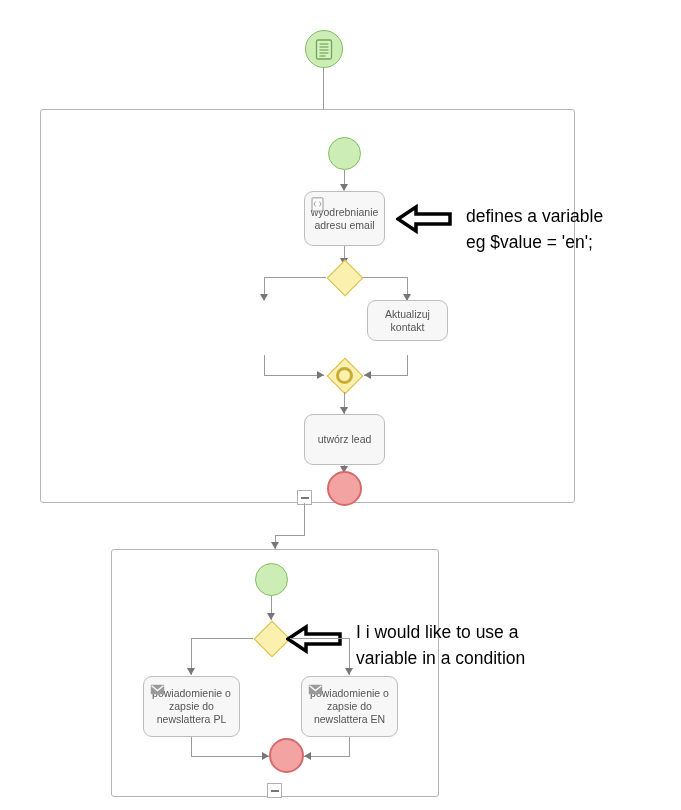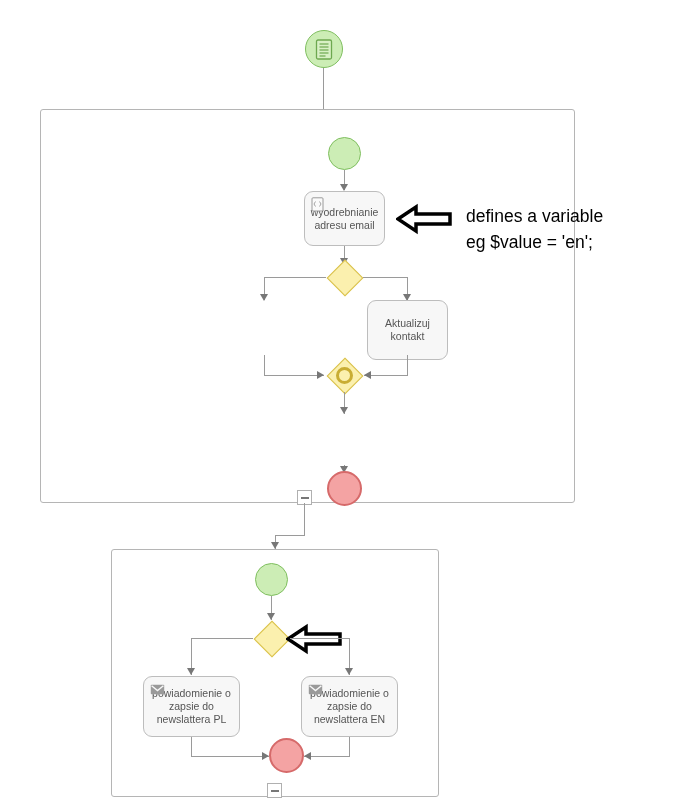--- a/index.html
+++ b/index.html
@@ -219,41 +219,44 @@
 
   <div class="line-h" style="left:264px; top:277px; width:62px;"></div>
   <div class="line-v" style="left:264px; top:277px; height:23px;"></div>
   <div class="arrow-down" style="left:260px; top:294px;"></div>
 
   <div class="line-h" style="left:363px; top:277px; width:45px;"></div>
   <div class="line-v" style="left:407px; top:277px; height:23px;"></div>
   <div class="arrow-down" style="left:403px; top:294px;"></div>
 
 
-  <div class="node task" style="left:367px; top:300px; width:81px; height:60px;">
+  <div class="node task" style="left:367px; top:300px; width:81px; height:41px;">
     <span class="task-label">Aktualizuj
 kontakt</span>
   </div>
 
   <div class="line-v" style="left:264px; top:355px; height:21px;"></div>
   <div class="line-h" style="left:264px; top:375px; width:60px;"></div>
   <div class="arrow-right" style="left:317px; top:371px;"></div>
 
   <div class="line-v" style="left:407px; top:355px; height:21px;"></div>
   <div class="line-h" style="left:364px; top:375px; width:44px;"></div>
   <div class="arrow-left" style="left:364px; top:371px;"></div>
 
   <div class="gateway-wrap" style="left:326px; top:357px; width:37px; height:37px;">
     <div class="gateway" style="width:26px; height:26px;"></div>
     <div class="gateway-inner-circle" style="width:17px; height:17px;"></div>
   </div>
 
   <div class="line-v" style="left:344px; top:392px; height:22px;"></div>
   <div class="arrow-down" style="left:340px; top:407px;"></div>
 
+  <div class="node task" style="left:304px; top:414px; width:81px; height:51px;">
+    <span class="task-label">utwórz lead</span>
+  </div>
 
   <div class="line-v" style="left:344px; top:465px; height:10px;"></div>
   <div class="arrow-down" style="left:340px; top:466px;"></div>
 
   <div class="node end-event" style="left:327px; top:471px; width:35px; height:35px;"></div>
 
   <div class="line-v" style="left:304px; top:503px; height:33px;"></div>
   <div class="line-h" style="left:275px; top:535px; width:30px;"></div>
   <div class="line-v" style="left:275px; top:535px; height:14px;"></div>
   <div class="arrow-down" style="left:271px; top:542px;"></div>
@@ -269,20 +272,22 @@
   <div class="line-v" style="left:271px; top:596px; height:24px;"></div>
   <div class="arrow-down" style="left:267px; top:613px;"></div>
 
   <div class="gateway-wrap" style="left:253px; top:620px; width:37px; height:37px;">
     <div class="gateway" style="width:26px; height:26px;"></div>
   </div>
 
   <svg class="block-arrow" style="left:286px; top:623px;" width="56" height="32" viewBox="0 0 56 32">
     <path d="M2 16 L20 4 L20 11 L54 11 L54 21 L20 21 L20 28 Z" fill="#ffffff" stroke="#000000" stroke-width="3.5" stroke-linejoin="miter"></path>
   </svg>
+  <div class="annotation" style="left:356px; top:619px; width:250px;">I i would like to use a
+variable in a condition</div>
 
   <div class="line-h" style="left:191px; top:638px; width:62px;"></div>
   <div class="line-v" style="left:191px; top:638px; height:37px;"></div>
   <div class="arrow-down" style="left:187px; top:668px;"></div>
 
   <div class="line-h" style="left:290px; top:638px; width:60px;"></div>
   <div class="line-v" style="left:349px; top:638px; height:37px;"></div>
   <div class="arrow-down" style="left:345px; top:668px;"></div>
 
   <div class="node task" style="left:143px; top:676px; width:97px; height:61px;">

